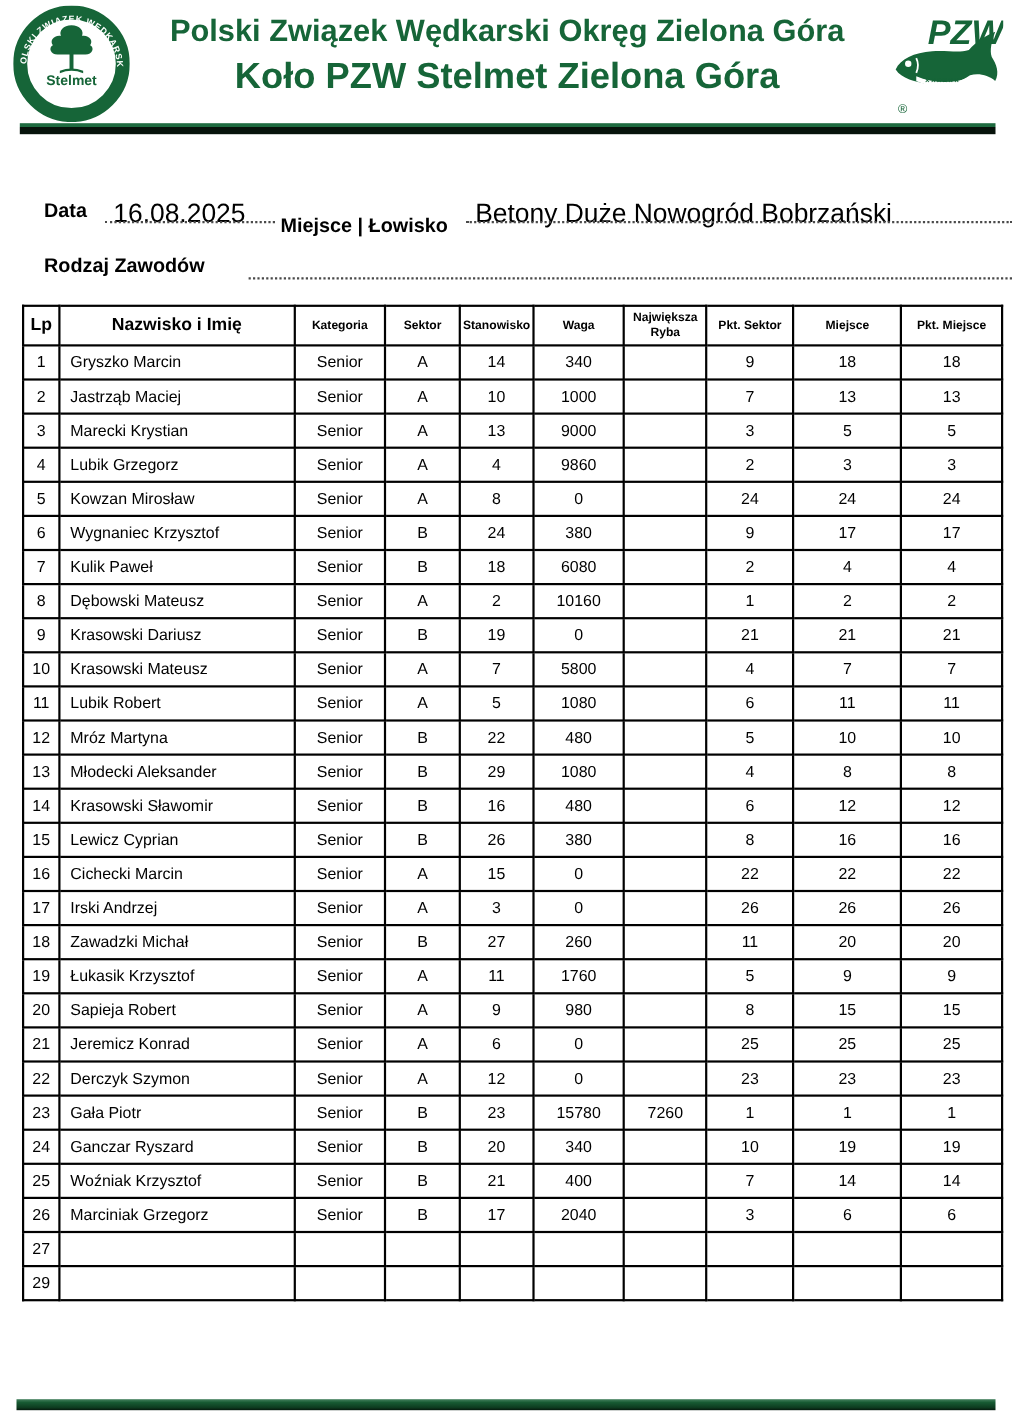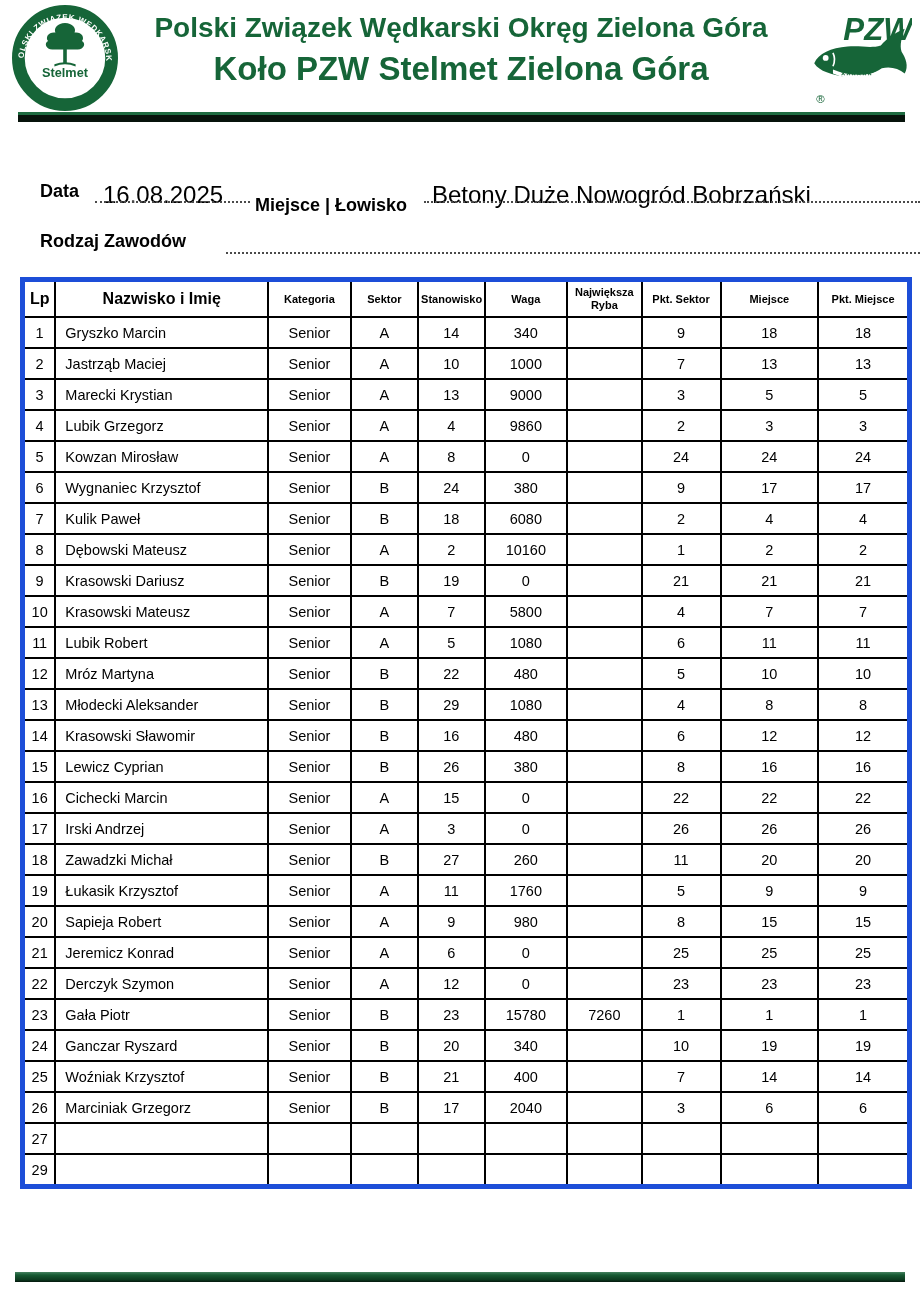--- a/index.html
+++ b/index.html
@@ -24,21 +24,21 @@
          font-size:43px;font-weight:bold;letter-spacing:0.5px;}
   .meta-label{position:absolute;font-size:18px;font-weight:bold;white-space:nowrap;}
   .meta-value{position:absolute;font-size:24px;white-space:nowrap;}
   .dotline{position:absolute;height:0;border-bottom:2px dotted #4a4a4a;}
 
   
   .list-table{position:absolute;left:20px;top:277px;width:892px;
               border-collapse:collapse;table-layout:fixed;}
   .list-table th,.list-table td{border:2px solid #000;overflow:hidden;
               text-align:center;vertical-align:middle;padding:0 2px;}
-  .list-table{border:5px solid #1d4ed8;}
+  .list-table{border:2px solid #1d4ed8;}
   .list-table thead th{height:34px;font-size:11px;font-weight:bold;line-height:1.15;}
   .list-table thead th:nth-child(1),
   .list-table thead th:nth-child(2){font-size:16px;}
   .list-table tbody td{height:29px;font-size:14.5px;}
   .list-table tbody td:nth-child(2){text-align:left;padding-left:9px;}
 </style>
 </head>
 <body>
 
 <div class="page">

